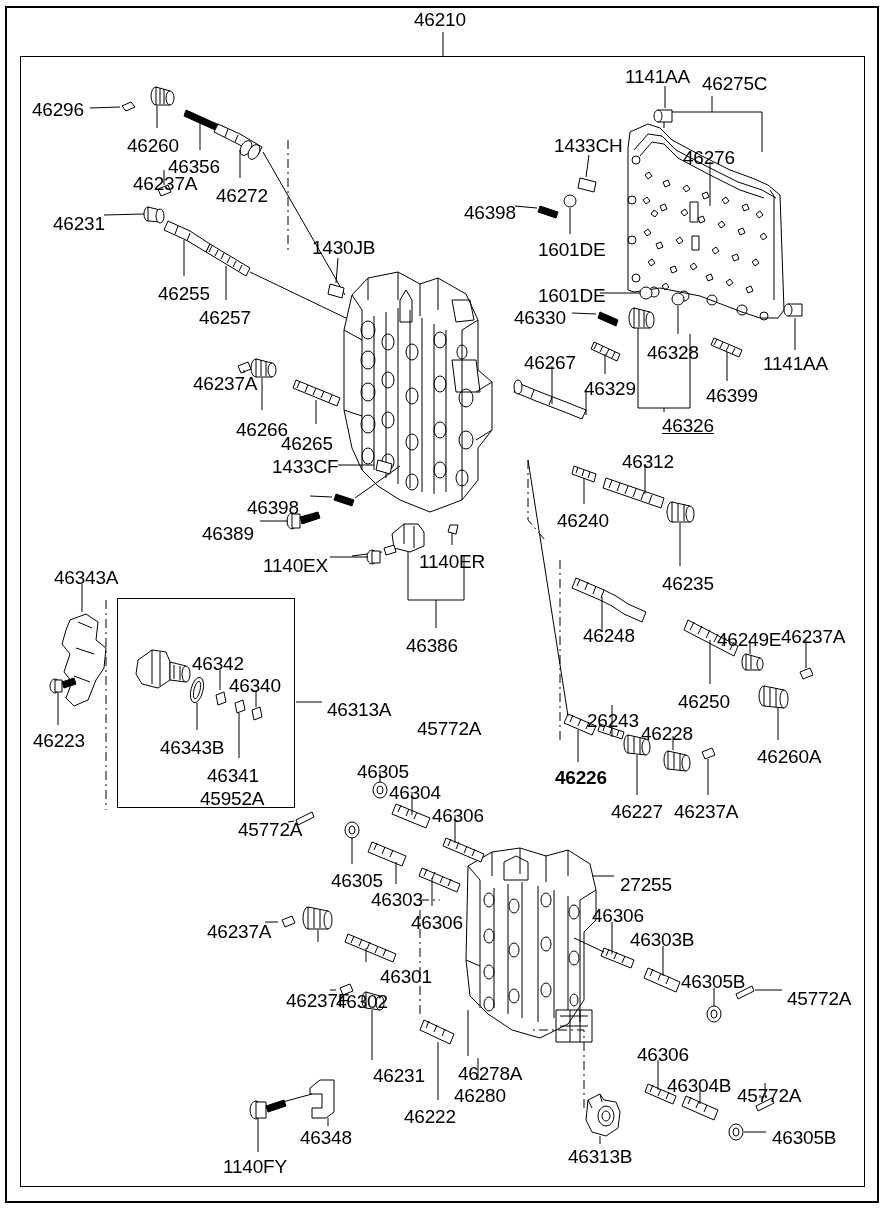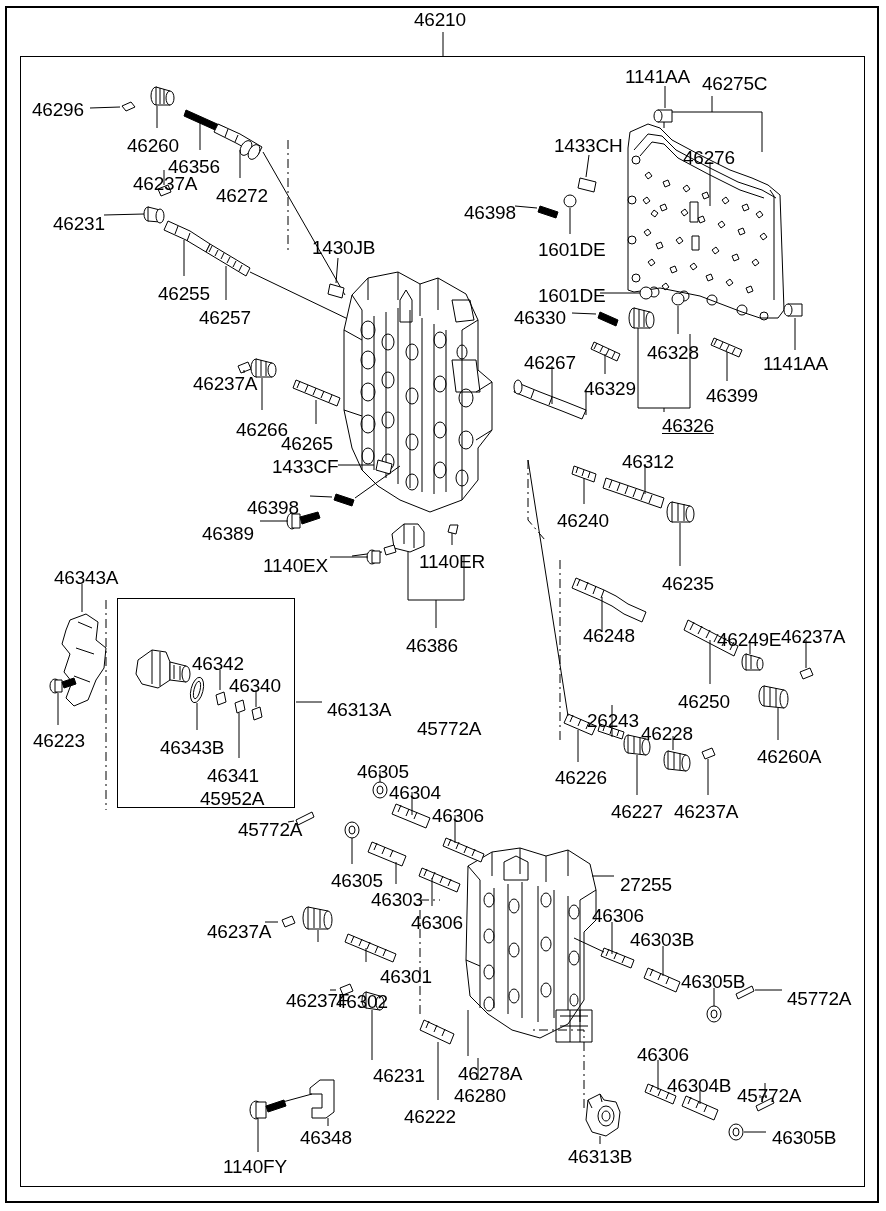--- a/index.html
+++ b/index.html
@@ -803,21 +803,21 @@
 
   <div class="lbl" style="left:622px;top:452px;">46312</div>
   <div class="lbl" style="left:557px;top:511px;">46240</div>
   <div class="lbl" style="left:662px;top:574px;">46235</div>
   <div class="lbl" style="left:717px;top:630px;">46249E</div>
   <div class="lbl" style="left:781px;top:627px;">46237A</div>
   <div class="lbl" style="left:583px;top:626px;">46248</div>
   <div class="lbl" style="left:678px;top:692px;">46250</div>
   <div class="lbl" style="left:587px;top:711px;">26243</div>
   <div class="lbl" style="left:641px;top:724px;">46228</div>
-  <div class="lbl" style="left:555px;top:768px;">46226</div>
+  <div class="lbl" style="left:555px;top:768px;font-weight:bold;">46226</div>
   <div class="lbl" style="left:611px;top:802px;">46227</div>
   <div class="lbl" style="left:674px;top:802px;">46237A</div>
   <div class="lbl" style="left:757px;top:747px;">46260A</div>
 
   <div class="lbl" style="left:54px;top:568px;">46343A</div>
   <div class="lbl" style="left:33px;top:731px;">46223</div>
   <div class="lbl" style="left:192px;top:654px;">46342</div>
   <div class="lbl" style="left:229px;top:676px;">46340</div>
   <div class="lbl" style="left:160px;top:738px;">46343B</div>
   <div class="lbl" style="left:207px;top:766px;">46341</div>

